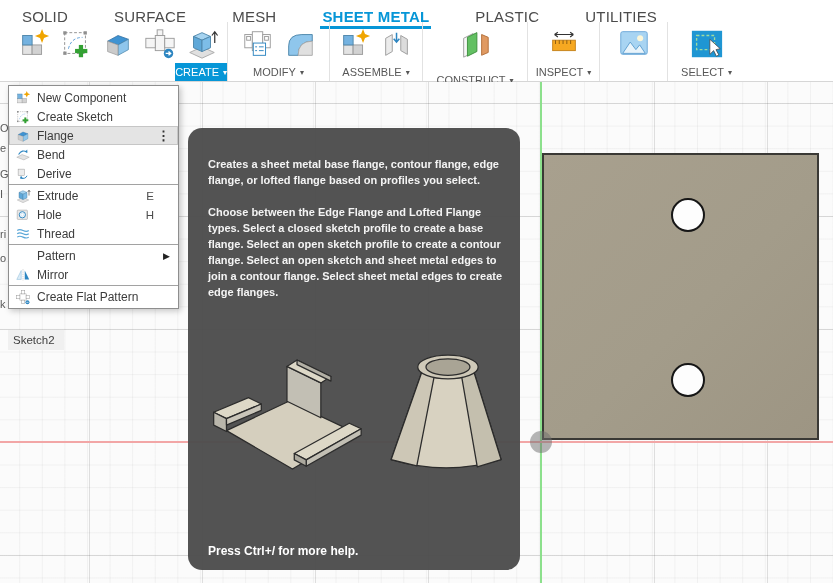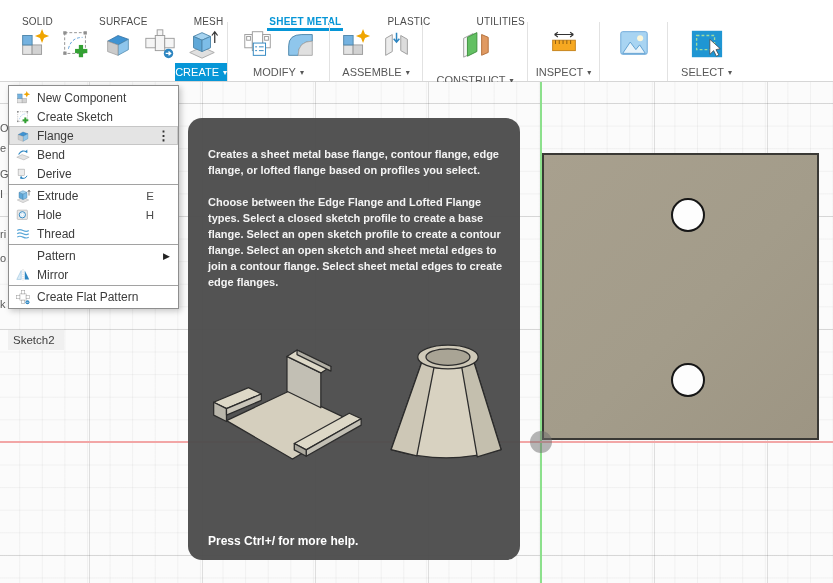--- a/index.html
+++ b/index.html
@@ -3,21 +3,21 @@
 <meta charset="utf-8">
 <style>
   html,body{margin:0;padding:0;}
   body{
     width:833px;height:583px;overflow:hidden;position:relative;
     font-family:"Liberation Sans", sans-serif;background:#fff;
     -webkit-font-smoothing:antialiased;
   }
   
   .tabbar{height:22px;display:flex;align-items:flex-start;padding-left:20px;gap:42px;background:#fff;}
-  .tab{font-size:10px;color:#4b4b4b;padding:16px 2px 2px 2px;cursor:default;letter-spacing:.2px;}
+  .tab{font-size:15px;color:#4b4b4b;padding:8px 2px 2px 2px;cursor:default;letter-spacing:.2px;}
   .tab.active{color:#0696d7;font-weight:bold;border-bottom:3px solid #0696d7;padding-bottom:1px;}
   
   .toolbar{height:59px;display:flex;background:#fff;border-bottom:1px solid #d6d6d6;}
   .tb-group{display:flex;flex-direction:column;border-right:1px solid #e2e2e2;box-sizing:border-box;}
   .tb-group:last-child{border-right:none;}
   .tb-icons{flex:1;display:flex;align-items:center;justify-content:center;gap:4px;padding:2px 6px 0 6px;}
   .tb-icon{width:38px;height:38px;display:flex;align-items:center;justify-content:center;background:transparent;border:none;padding:0;}
   .tb-label{height:18px;font-size:11px;color:#575757;display:flex;align-items:center;justify-content:center;gap:4px;}
   .tb-label.active{background:#0696d7;color:#fff;}
   .caret{font-size:8px;line-height:1;position:relative;top:1px;}
@@ -51,21 +51,21 @@
     box-shadow:2px 2px 6px rgba(0,0,0,.22);z-index:6;padding:2px 0;box-sizing:border-box;}
   .menu-item{height:19px;display:flex;align-items:center;padding:0 6px 0 5px;font-size:12px;color:#3c3c3c;cursor:default;}
   .menu-item.hl{background:#e4e4e4;box-shadow:inset 0 0 0 1px #c6c6c6;}
   .mi-icon{width:17px;height:16px;display:inline-flex;align-items:center;justify-content:center;margin-right:6px;flex:none;}
   .mi-label{flex:1;white-space:nowrap;overflow:hidden;}
   .mi-shortcut{font-size:11.5px;color:#4c4c4c;margin-right:18px;}
   .mi-more{font-size:13px;color:#333;margin-right:2px;font-weight:bold;}
   .mi-sub{font-size:9px;color:#222;margin-right:2px;}
   .menu-sep{height:1px;background:#a2a2a2;margin:1px 0;}
   
-  .tooltip{position:absolute;left:188px;top:36px;width:332px;height:442px;box-sizing:border-box;
+  .tooltip{position:absolute;left:188px;top:46px;width:332px;height:442px;box-sizing:border-box;
     background:rgba(77,77,77,.97);border-radius:14px;z-index:5;color:#fff;
     padding:28px 12px 12px 20px;}
   .tooltip p{margin:0 0 16px 0;font-size:11px;font-weight:bold;line-height:16px;width:300px;color:#f4f4f4;}
   .tt-images{display:flex;align-items:flex-end;gap:14px;margin-top:32px;margin-left:2px;}
   .tt-footer{position:absolute;left:20px;bottom:12px;font-size:12px;font-weight:bold;color:#fff;}
 </style>
 </head>
 <body>
 
 <div class="tabbar" id="tabbar">

